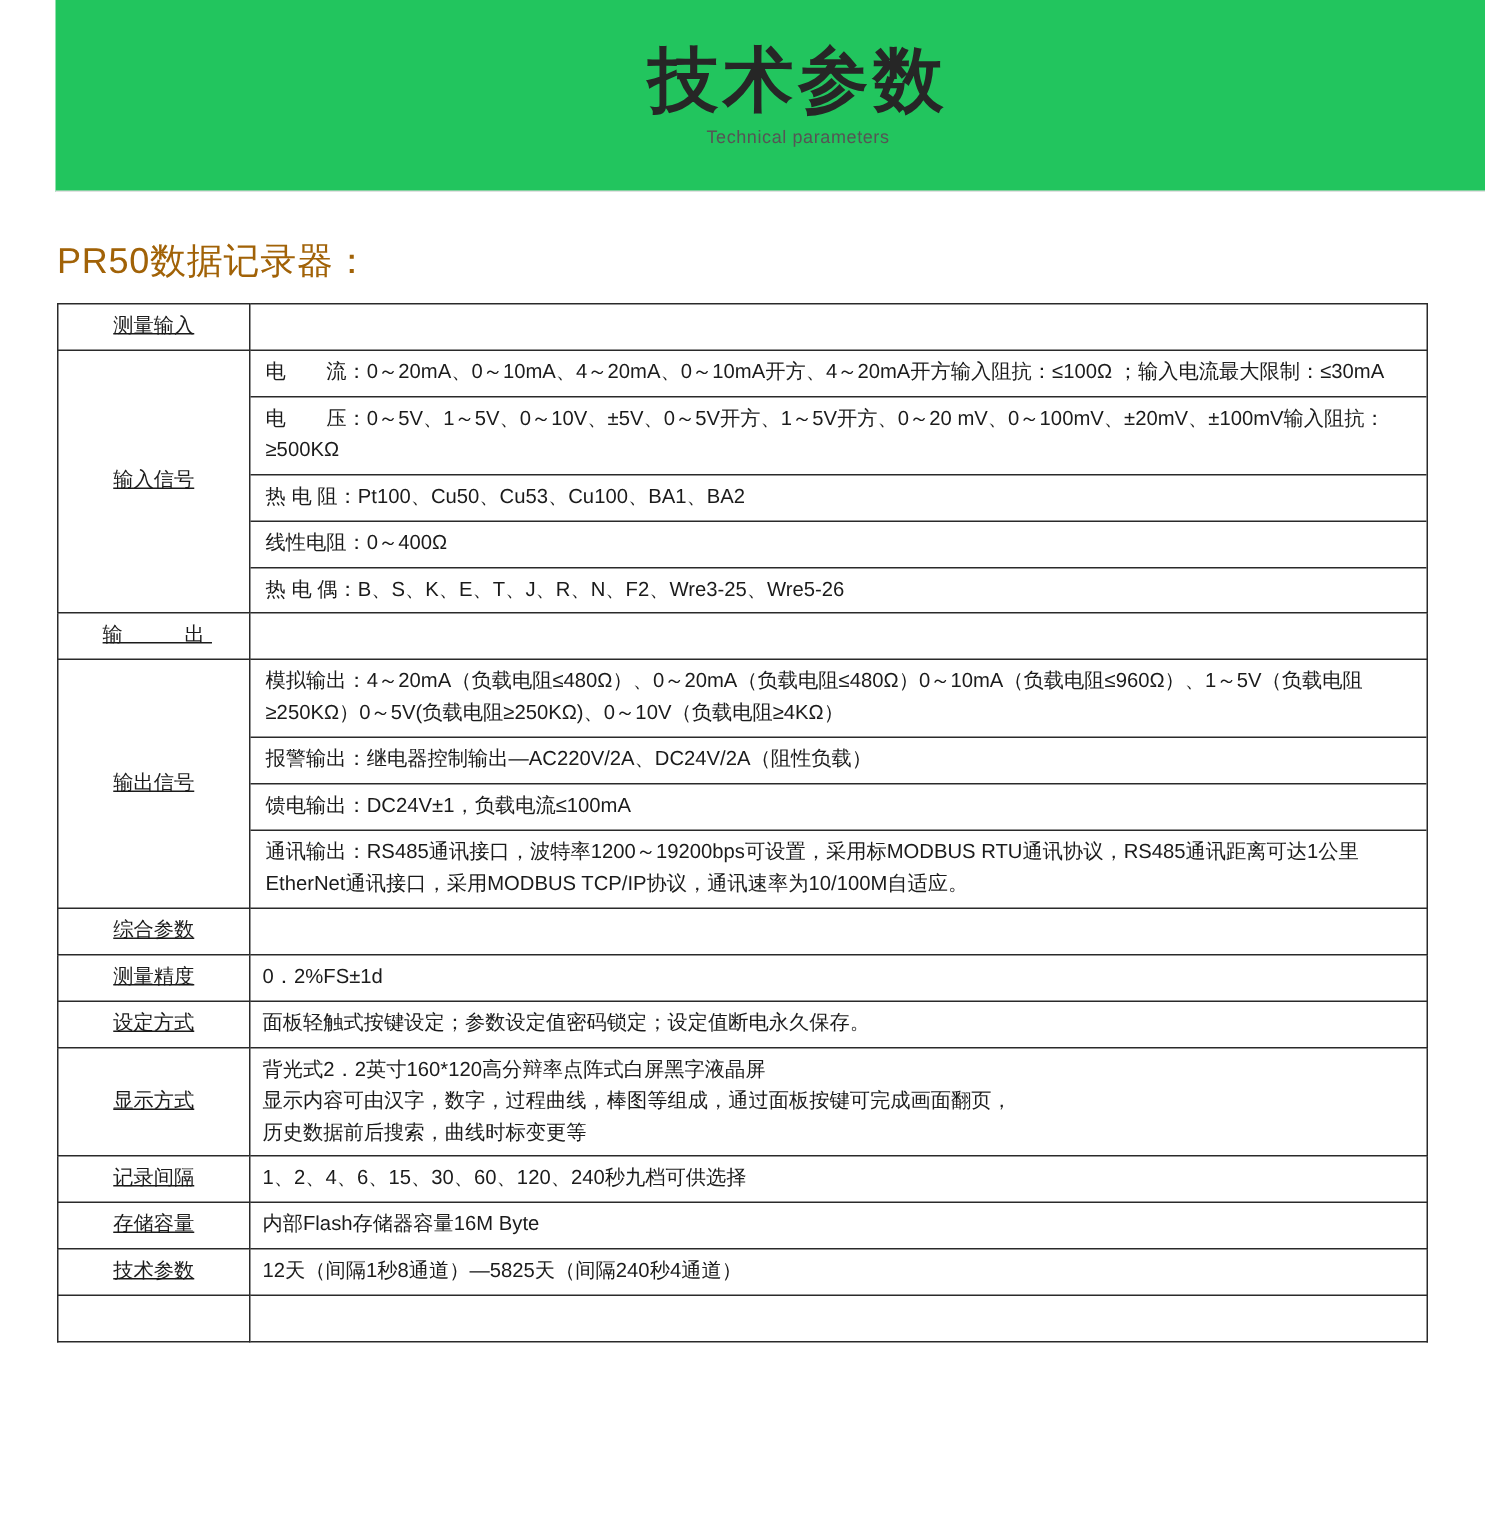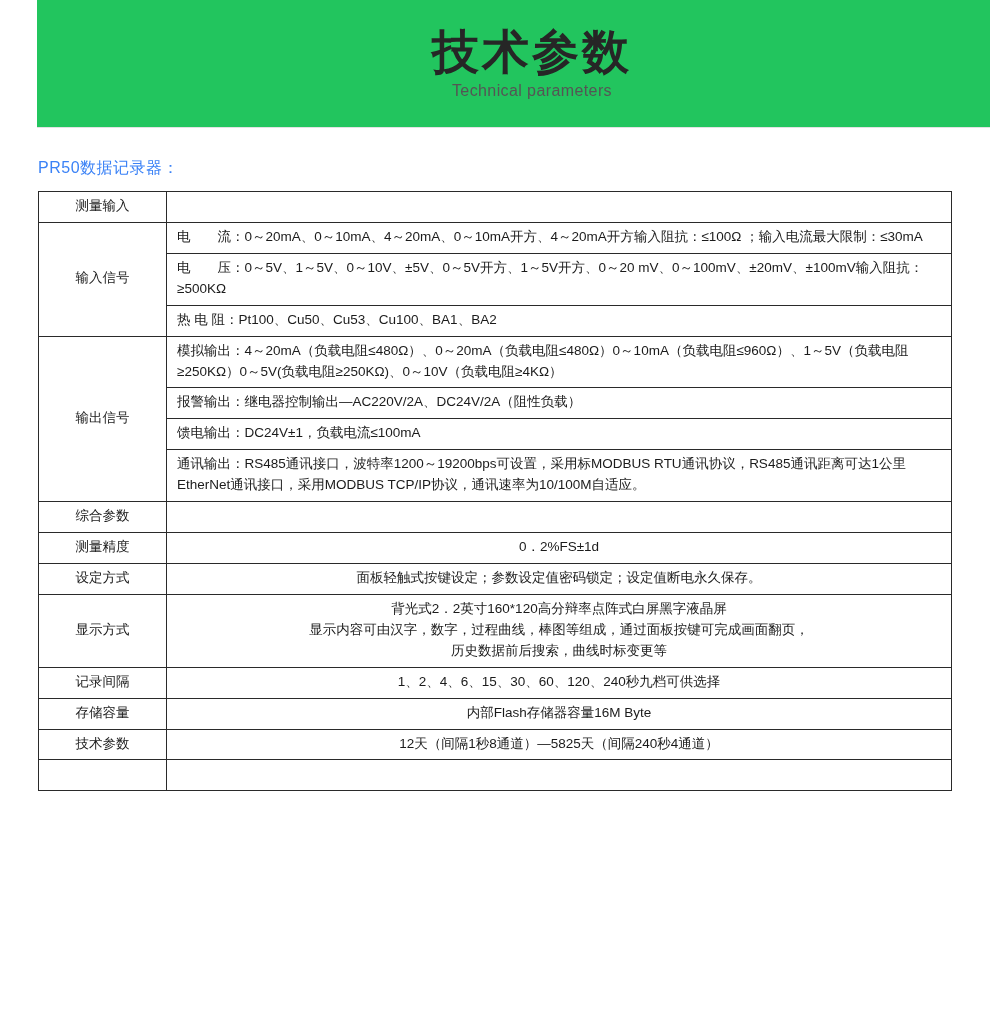--- a/index.html
+++ b/index.html
@@ -27,31 +27,31 @@
   .banner-title {
     font-size: 47px;
     line-height: 1.05;
     letter-spacing: 3px;
     color: #262626;
     font-weight: 600;
     font-family: "DejaVu Sans", "Liberation Sans", sans-serif;
   }
   .banner-sub {
     margin-top: 6px;
-    font-size: 16px;
+    font-size: 12px;
     color: #555;
     letter-spacing: 0.4px;
     font-family: "Liberation Sans", sans-serif;
   }
 
   
   .doc-heading {
     margin: 30px 0 12px 38px;
-    font-size: 16px;
-    color: #3b82f6;
+    font-size: 24px;
+    color: #a16207;
     letter-spacing: 0.5px;
   }
 
   
   .spec-wrap { padding: 0 38px 20px 38px; }
   table.spec {
     width: 914px;
     border-collapse: collapse;
     table-layout: fixed;
     font-size: 13.5px;
@@ -60,27 +60,28 @@
   table.spec td {
     border: 1px solid #2a2a2a;
     padding: 4px 8px 5px 8px;
     vertical-align: middle;
     line-height: 1.55;
   }
   td.label {
     width: 128px;
     text-align: center;
     white-space: nowrap;
+    text-decoration: underline;
   }
   td.label.spread {
     letter-spacing: 0.35em;
     text-indent: 0.35em;
   }
   td.value { padding-left: 10px; }
-  td.value .ln { display: block; white-space: nowrap; text-align: center; }
+  td.value .ln { display: block; white-space: nowrap; }
   .grp { padding: 0 !important; border: 1px solid #2a2a2a; }
   table.inner {
     width: 100%;
     border-collapse: collapse;
     table-layout: fixed;
   }
   table.inner td {
     border: 0;
     border-bottom: 1px solid #2a2a2a;
     padding: 4px 8px 5px 10px;
@@ -115,23 +116,33 @@
                 <tbody>
                   <tr>
                     <td><span class="ln">电　　流：0～20mA、0～10mA、4～20mA、0～10mA开方、4～20mA开方</span><span class="ln">输入阻抗：≤100Ω ；输入电流最大限制：≤30mA</span></td>
                   </tr>
                   <tr>
                     <td><span class="ln">电　　压：0～5V、1～5V、0～10V、±5V、0～5V开方、1～5V开方、0～20 mV、</span><span class="ln">0～100mV、±20mV、±100mV</span><span class="ln">输入阻抗：≥500KΩ</span></td>
                   </tr>
                   <tr>
                     <td><span class="ln">热 电 阻：Pt100、Cu50、Cu53、Cu100、BA1、BA2</span></td>
                   </tr>
+                  <tr>
+                    <td><span class="ln">线性电阻：0～400Ω</span></td>
+                  </tr>
+                  <tr>
+                    <td><span class="ln">热 电 偶：B、S、K、E、T、J、R、N、F2、Wre3-25、Wre5-26</span></td>
+                  </tr>
                 </tbody>
               </table>
             </td>
+          </tr>
+          <tr>
+            <td class="label spread">输　　出</td>
+            <td class="value">&nbsp;</td>
           </tr>
           <tr>
             <td class="label">输出信号</td>
             <td class="grp">
               <table class="inner">
                 <tbody>
                   <tr>
                     <td><span class="ln">模拟输出：4～20mA（负载电阻≤480Ω）、0～20mA（负载电阻≤480Ω）</span><span class="ln indent">0～10mA（负载电阻≤960Ω）、1～5V（负载电阻≥250KΩ）</span><span class="ln indent">0～5V(负载电阻≥250KΩ)、0～10V（负载电阻≥4KΩ）</span></td>
                   </tr>
                   <tr>

